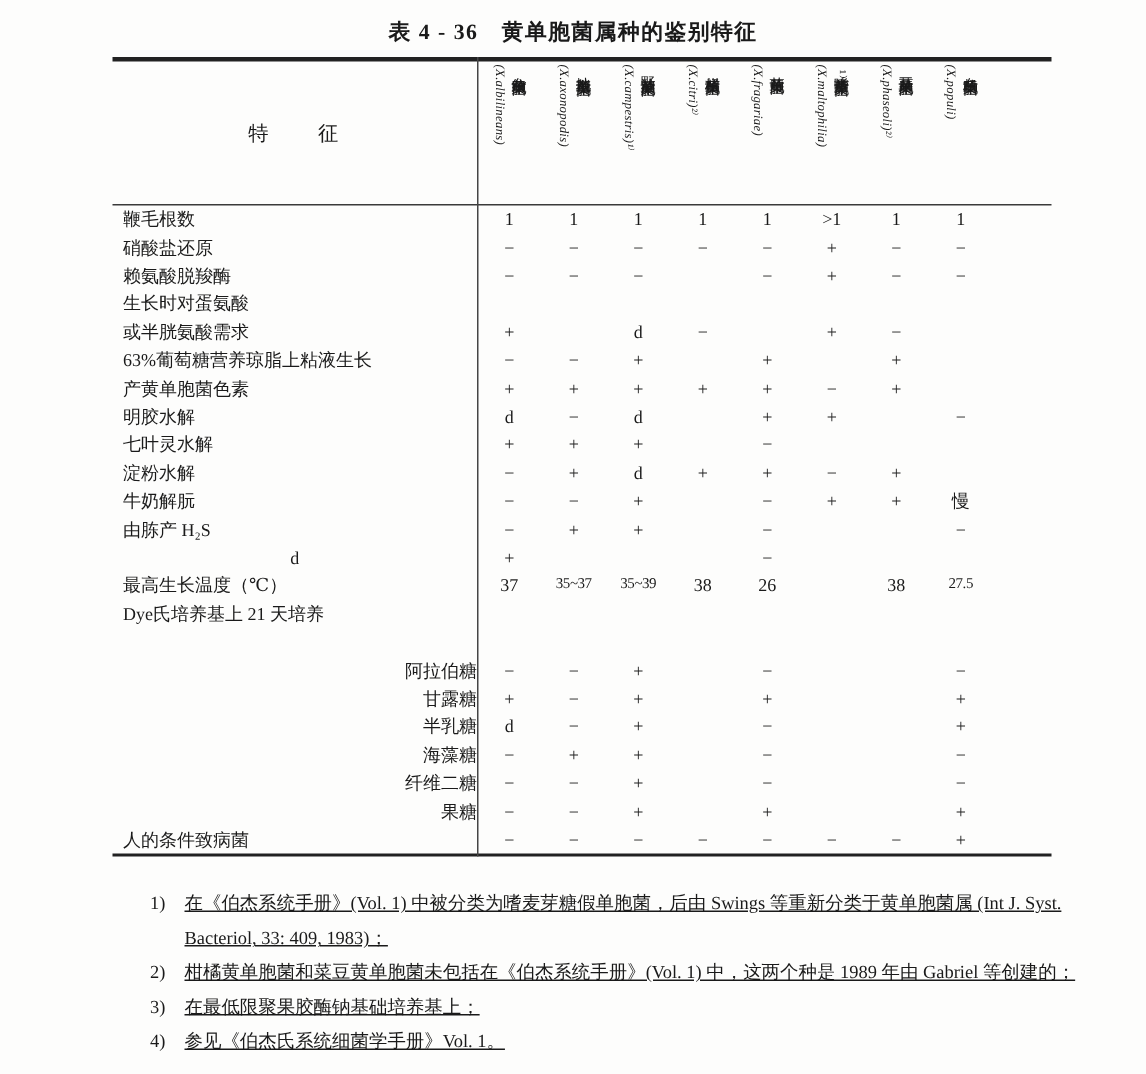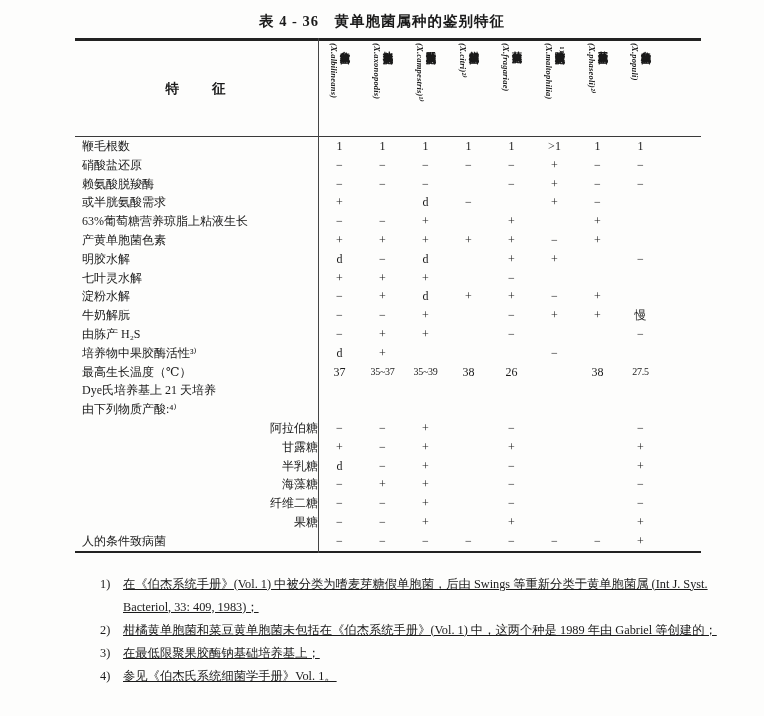--- a/index.html
+++ b/index.html
@@ -17,21 +17,20 @@
     position:relative;margin-left:75px;width:626px;
   }
   .grid{
     display:grid;
     grid-template-columns:243px repeat(8,43px) minmax(0,1fr);
   }
   .header-row{
     border-top:3px solid #222;
     border-bottom:1px solid #3a3a3a;
     height:95px;
-    font-weight:bold;
   }
   .feature-cell{
     display:flex;align-items:center;justify-content:center;
     font-size:13.5px;letter-spacing:2px;
   }
   .colhead{height:95px;display:flex;justify-content:center;overflow:hidden;}
   .vtext{
     writing-mode:vertical-rl;text-orientation:mixed;
     height:95px;padding-top:2px;
   }
@@ -183,20 +182,39 @@
 
   <div class="tcell">−</div>
 
   <div class="tcell">+</div>
 
   <div class="tcell">−</div>
 
   <div class="tcell">−</div>
 </div>
 
+  <div class="trow grid">
+    <div class="rlabel">生长时对蛋氨酸</div>
+
+  <div class="tcell"></div>
+
+  <div class="tcell"></div>
+
+  <div class="tcell"></div>
+
+  <div class="tcell"></div>
+
+  <div class="tcell"></div>
+
+  <div class="tcell"></div>
+
+  <div class="tcell"></div>
+
+  <div class="tcell"></div>
+</div>
 
   <div class="trow grid">
     <div class="rlabel">或半胱氨酸需求</div>
 
   <div class="tcell">+</div>
 
   <div class="tcell"></div>
 
   <div class="tcell">d</div>
 
@@ -345,21 +363,20 @@
   <div class="tcell">−</div>
 
   <div class="tcell"></div>
 
   <div class="tcell"></div>
 
   <div class="tcell">−</div>
 </div>
 
   <div class="trow grid">
-    <div class="rlabel">培养物中果胶酶活性³⁾</div>
 
   <div class="tcell">d</div>
 
   <div class="tcell">+</div>
 
   <div class="tcell"></div>
 
   <div class="tcell"></div>
 
   <div class="tcell"></div>
@@ -405,21 +422,20 @@
   <div class="tcell"></div>
 
   <div class="tcell"></div>
 
   <div class="tcell"></div>
 
   <div class="tcell"></div>
 </div>
 
   <div class="trow grid">
-    <div class="rlabel">由下列物质产酸:⁴⁾</div>
 
   <div class="tcell"></div>
 
   <div class="tcell"></div>
 
   <div class="tcell"></div>
 
   <div class="tcell"></div>
 
   <div class="tcell"></div>

